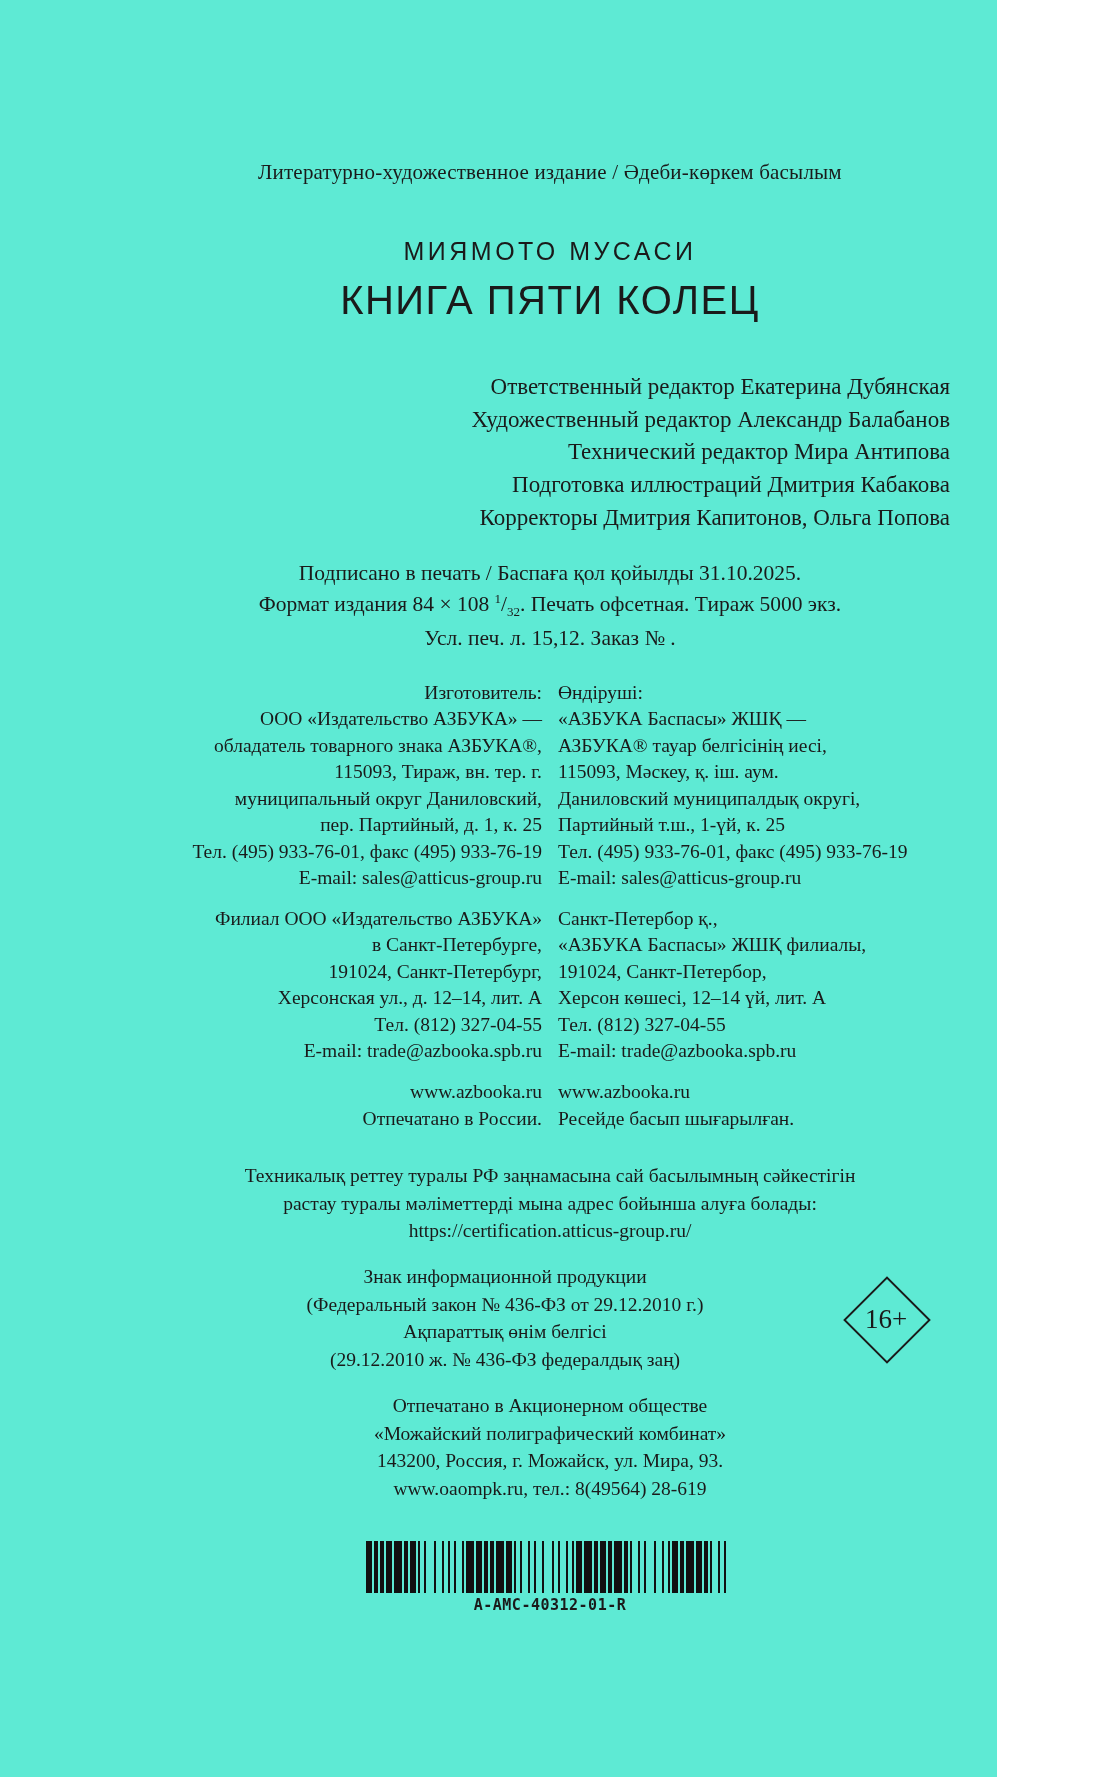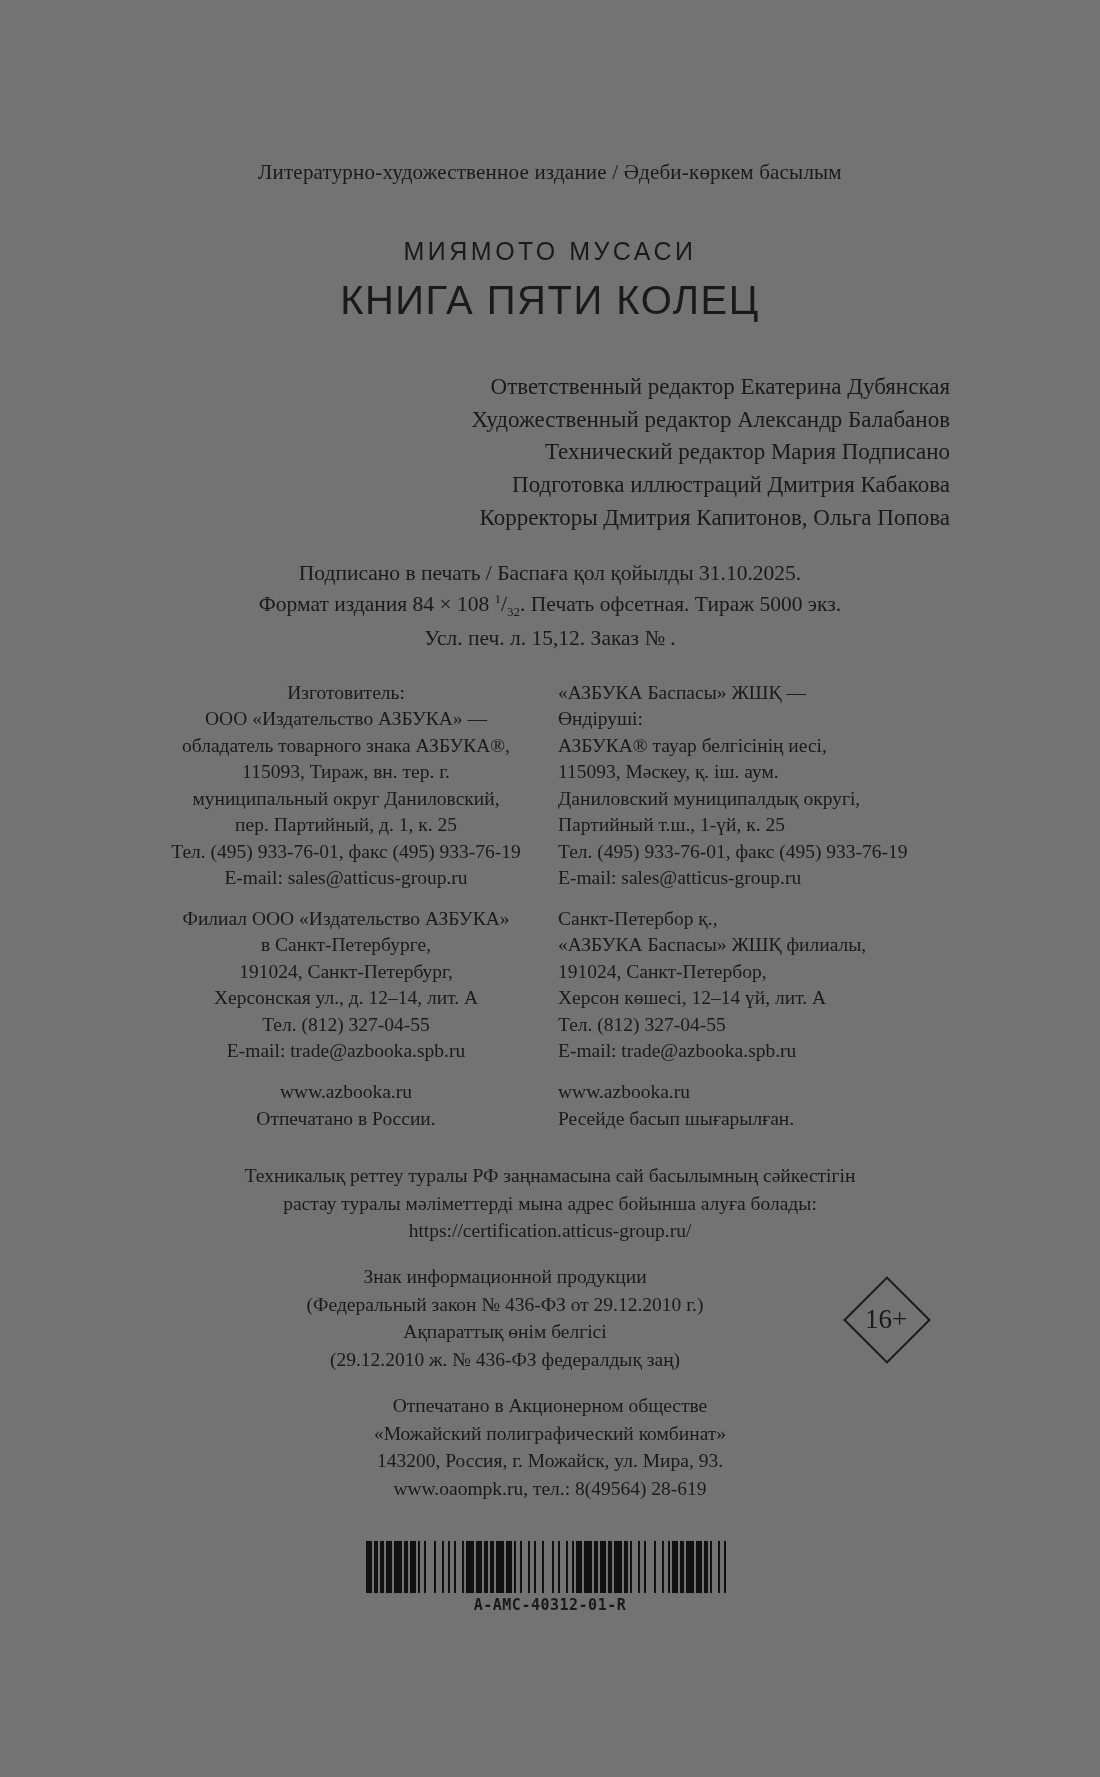--- a/index.html
+++ b/index.html
@@ -11,23 +11,23 @@
     width: 1100px;
     height: 1777px;
     position: relative;
     font-family: "Liberation Serif", serif;
     color: #1a1a1a;
     overflow: hidden;
   }
   .page {
     position: absolute;
     left: 0; top: 0;
-    width: 1100px;
+    width: 997px;
     height: 1777px;
-    background: #737373;
+    background: #5eead4;
   }
   .content {
     position: absolute;
     left: 150px;
     top: 160px;
     width: 800px;
   }
 
   .imprint-line {
     font-size: 21px;
@@ -76,21 +76,21 @@
   .frac sub { font-size: 13px; vertical-align: sub; }
 
   .cols {
     display: flex;
     justify-content: flex-start;
     font-size: 19.5px;
     line-height: 1.36;
   }
   .col-left {
     width: 392px;
-    text-align: center;
+    text-align: right;
     padding-right: 16px;
   }
   .col-right {
     width: 392px;
     text-align: left;
   }
   .block { margin-bottom: 14px; }
   .block div { white-space: nowrap; }
 
   .cert {
@@ -175,21 +175,21 @@
   <div class="content">
 
     <div class="imprint-line">Литературно-художественное издание / Әдеби-көркем басылым</div>
 
     <div class="author">МИЯМОТО МУСАСИ</div>
     <div class="title">КНИГА ПЯТИ КОЛЕЦ</div>
 
     <div class="credits">
       <div>Ответственный редактор Екатерина Дубянская</div>
       <div>Художественный редактор Александр Балабанов</div>
-      <div>Технический редактор Мария Подписано</div>
+      <div>Технический редактор Мира Антипова</div>
       <div>Подготовка иллюстраций Дмитрия Кабакова</div>
       <div>Корректоры Дмитрия Капитонов, Ольга Попова</div>
     </div>
 
     <div class="printinfo">
       <div>Подписано в печать / Баспаға қол қойылды 31.10.2025.</div>
       <div>
         <span>Формат издания 84 × 108 </span><span class="frac"><sup>1</sup>/<sub>32</sub></span><span>. Печать офсетная. Тираж 5000 экз.</span>
       </div>
       <div>Усл. печ. л. 15,12. Заказ №           .</div>
@@ -216,22 +216,22 @@
           <div>E-mail: trade@azbooka.spb.ru</div>
         </div>
         <div class="block">
           <div>www.azbooka.ru</div>
           <div>Отпечатано в России.</div>
         </div>
       </div>
 
       <div class="col-right">
         <div class="block">
+          <div>Өндіруші:</div>
           <div>«АЗБУКА Баспасы» ЖШҚ —</div>
-          <div>Өндіруші:</div>
           <div>АЗБУКА® тауар белгісінің иесі,</div>
           <div>115093, Мәскеу, қ. іш. аум.</div>
           <div>Даниловский муниципалдық округі,</div>
           <div>Партийный т.ш., 1-үй, к. 25</div>
           <div>Тел. (495) 933-76-01, факс (495) 933-76-19</div>
           <div>E-mail: sales@atticus-group.ru</div>
         </div>
         <div class="block">
           <div>Санкт-Петербор қ.,</div>
           <div>«АЗБУКА Баспасы» ЖШҚ филиалы,</div>

